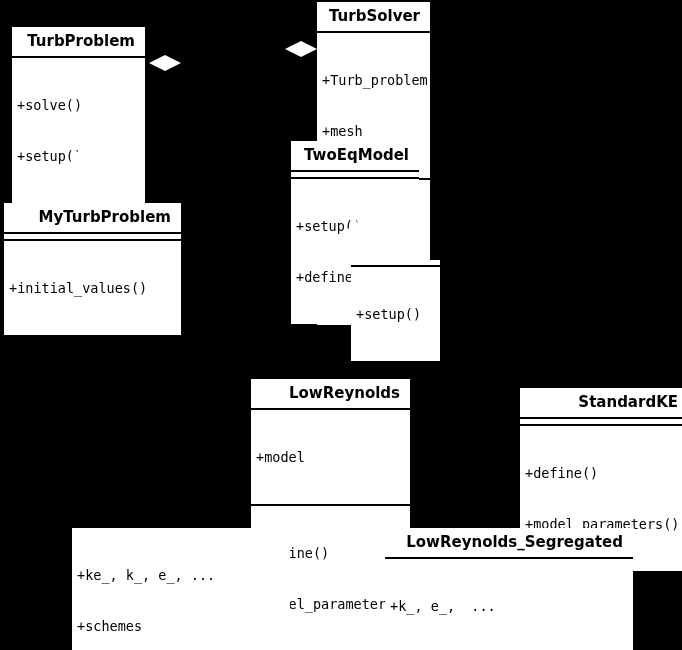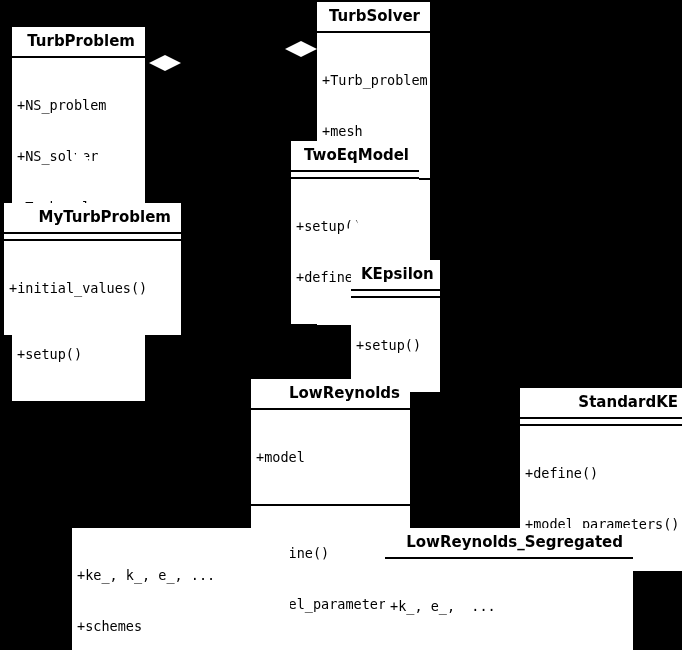--- a/index.html
+++ b/index.html
@@ -85,25 +85,20 @@
   }
 </style>
 </head>
 <body>
 
 <div id="diagram">
 
   <div class="uml-class" style="left:12px; top:27px; width:133px;">
     <div class="compartment class-name">TurbProblem</div>
     <div class="compartment members">
-      <span class="member-line">+NS_problem</span>
-      <span class="member-line">+NS_solver</span>
-      <span class="member-line">+Turb_solver</span>
-    </div>
-    <div class="compartment members">
       <span class="member-line">+solve()</span>
       <span class="member-line">+setup()</span>
     </div>
   </div>
 
   <div class="uml-class" style="left:317px; top:2px; width:113px;">
     <div class="compartment class-name">TurbSolver</div>
     <div class="compartment members">
       <span class="member-line">+Turb_problem</span>
       <span class="member-line">+mesh</span>
@@ -125,21 +120,20 @@
   <div class="uml-class" style="left:291px; top:141px; width:128px;">
     <div class="compartment class-name">TwoEqModel</div>
     <div class="compartment members empty"></div>
     <div class="compartment members">
       <span class="member-line">+setup()</span>
       <span class="member-line">+define()</span>
     </div>
   </div>
 
   <div class="uml-class" style="left:351px; top:260px; width:89px;">
-    <div class="compartment class-name">KEpsilon</div>
     <div class="compartment members empty"></div>
     <div class="compartment members">
       <span class="member-line">+setup()</span>
     </div>
   </div>
 
   <div class="uml-class" style="left:251px; top:379px; width:159px;">
     <div class="compartment class-name">LowReynolds</div>
     <div class="compartment members">
       <span class="member-line">+model</span>

